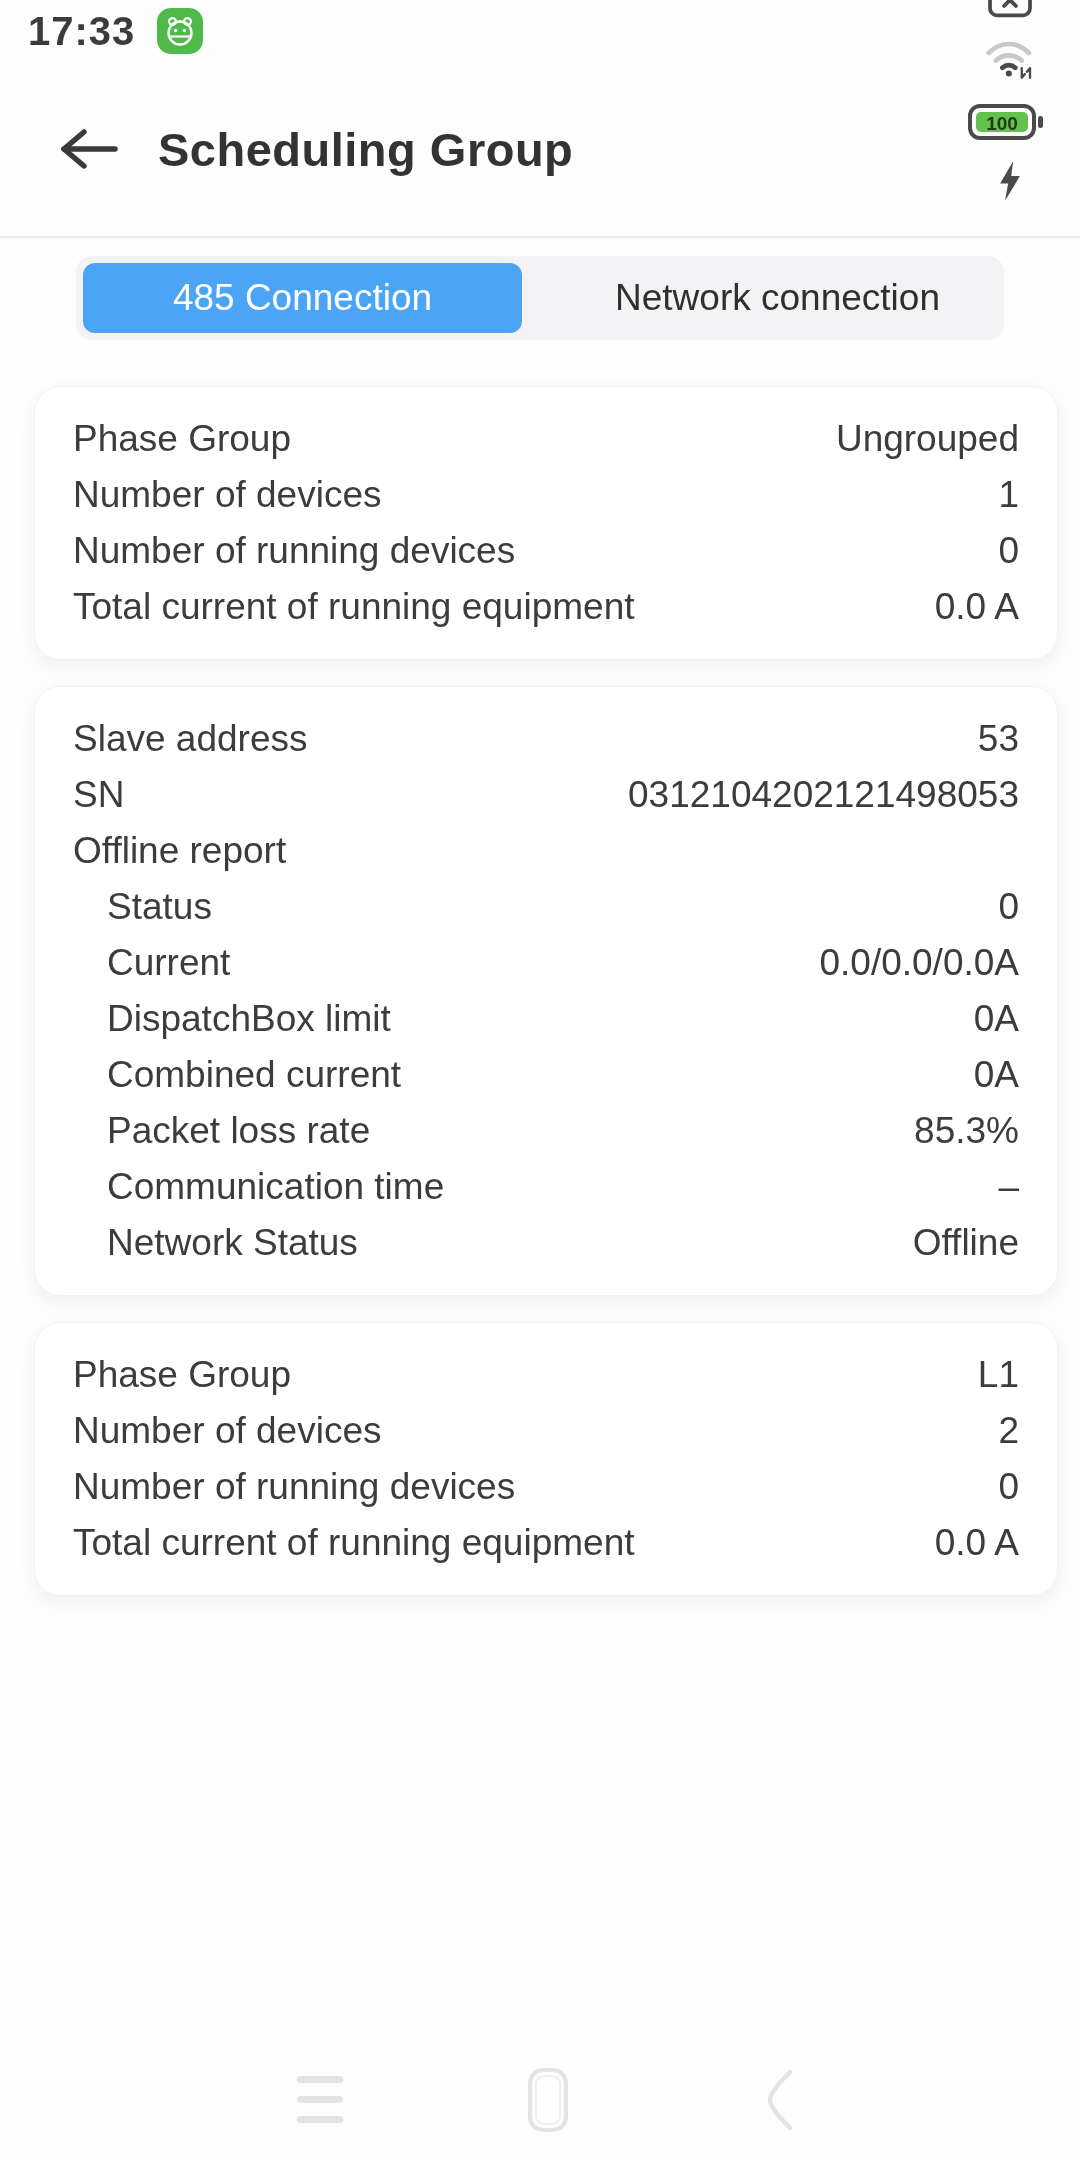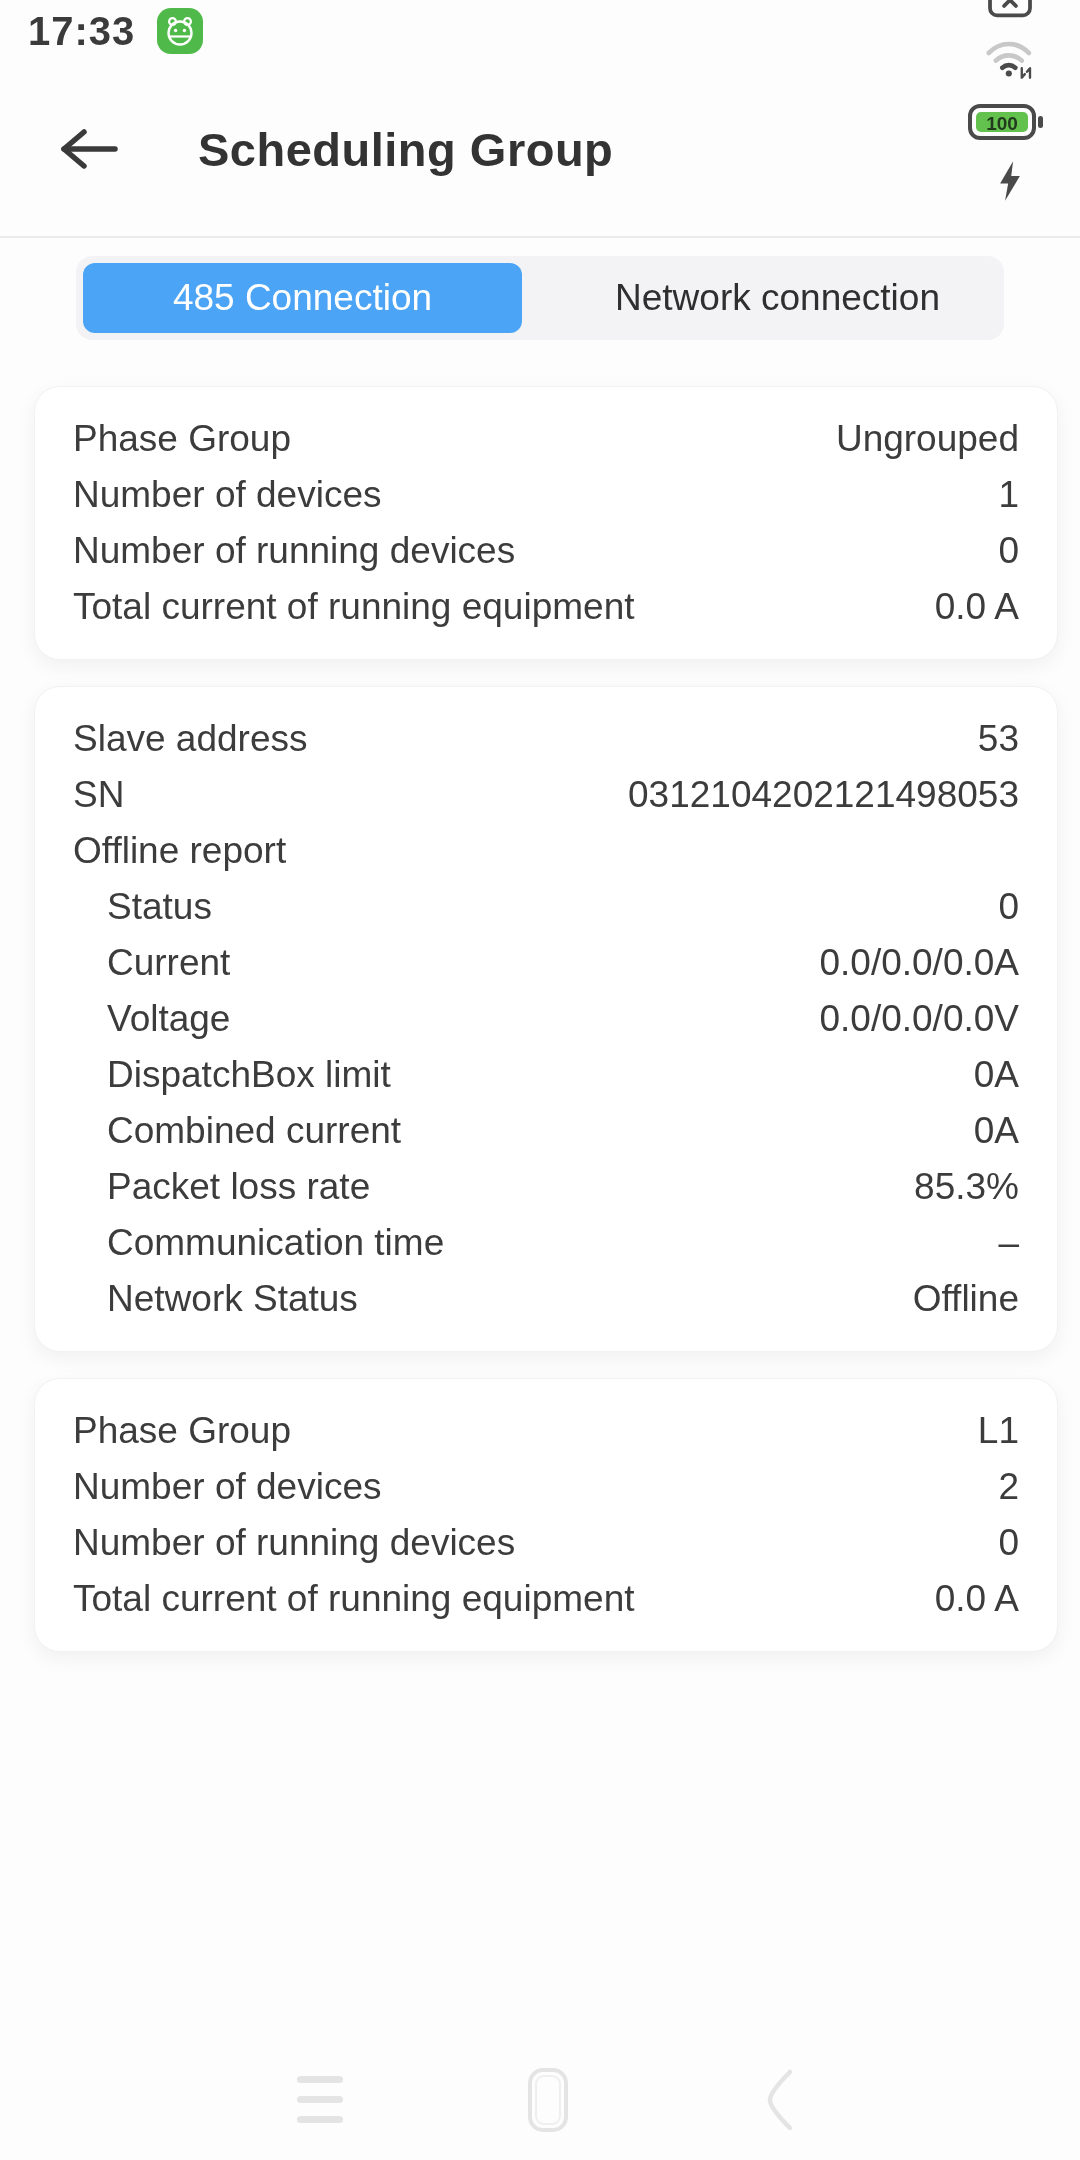--- a/index.html
+++ b/index.html
@@ -41,21 +41,21 @@
   .app-header {
     height: 176px;
     display: flex;
     align-items: center;
     padding: 0 0 0 58px;
     background: #fdfdfd;
     border-bottom: 2px solid #ebebeb;
   }
   .back-btn { display: inline-flex; cursor: pointer; }
   .page-title {
-    margin-left: 78px;
+    margin-left: 38px;
     font-size: 47px;
     font-weight: 700;
     color: #333333;
     letter-spacing: 0.5px;
   }
 
   
   .tab-bar {
     margin: 18px 76px 0;
     height: 84px;
@@ -232,24 +232,20 @@
       </div>
       <div class="row indent">
         <span class="label">Status</span>
         <span class="value">0</span>
       </div>
       <div class="row indent">
         <span class="label">Current</span>
         <span class="value">0.0/0.0/0.0A</span>
       </div>
       <div class="row indent">
-        <span class="label">Voltage</span>
-        <span class="value">0.0/0.0/0.0V</span>
-      </div>
-      <div class="row indent">
         <span class="label">DispatchBox limit</span>
         <span class="value">0A</span>
       </div>
       <div class="row indent">
         <span class="label">Combined current</span>
         <span class="value">0A</span>
       </div>
       <div class="row indent">
         <span class="label">Packet loss rate</span>
         <span class="value">85.3%</span>

